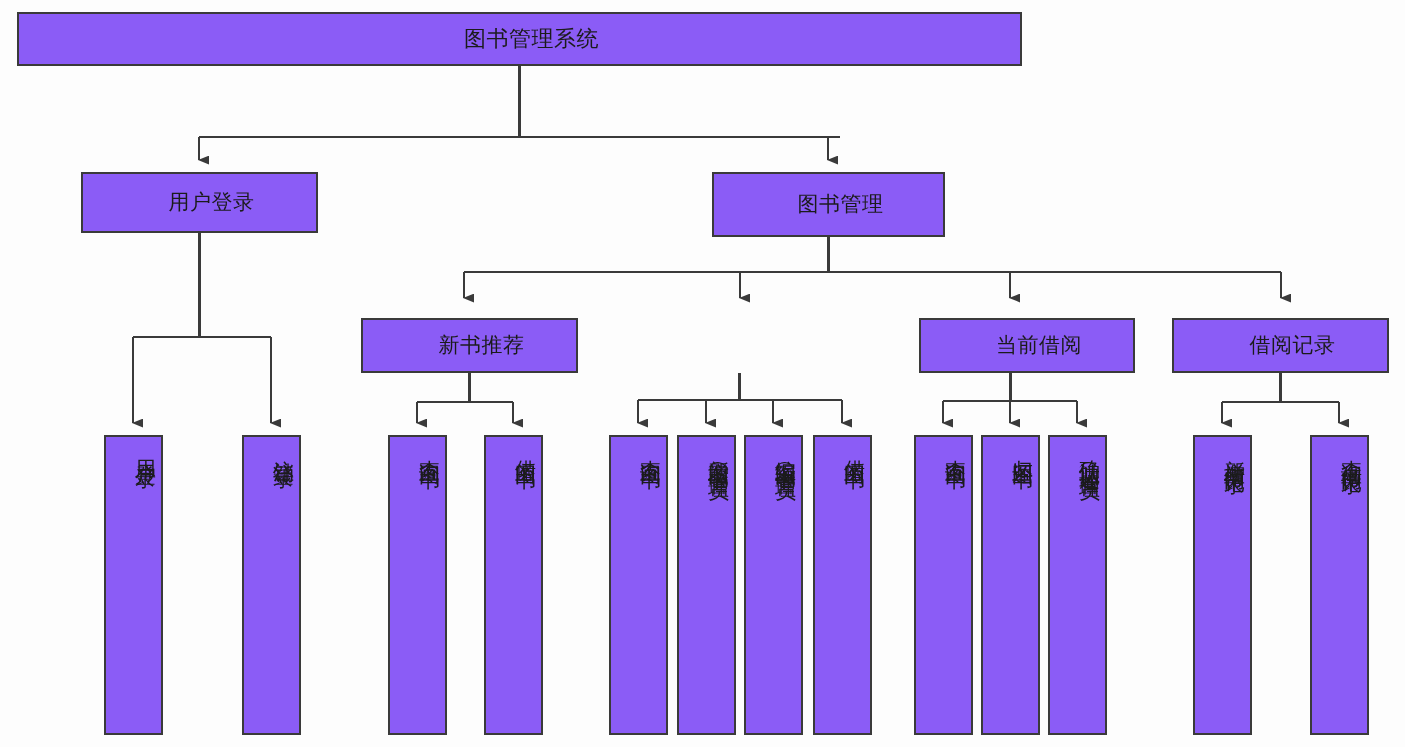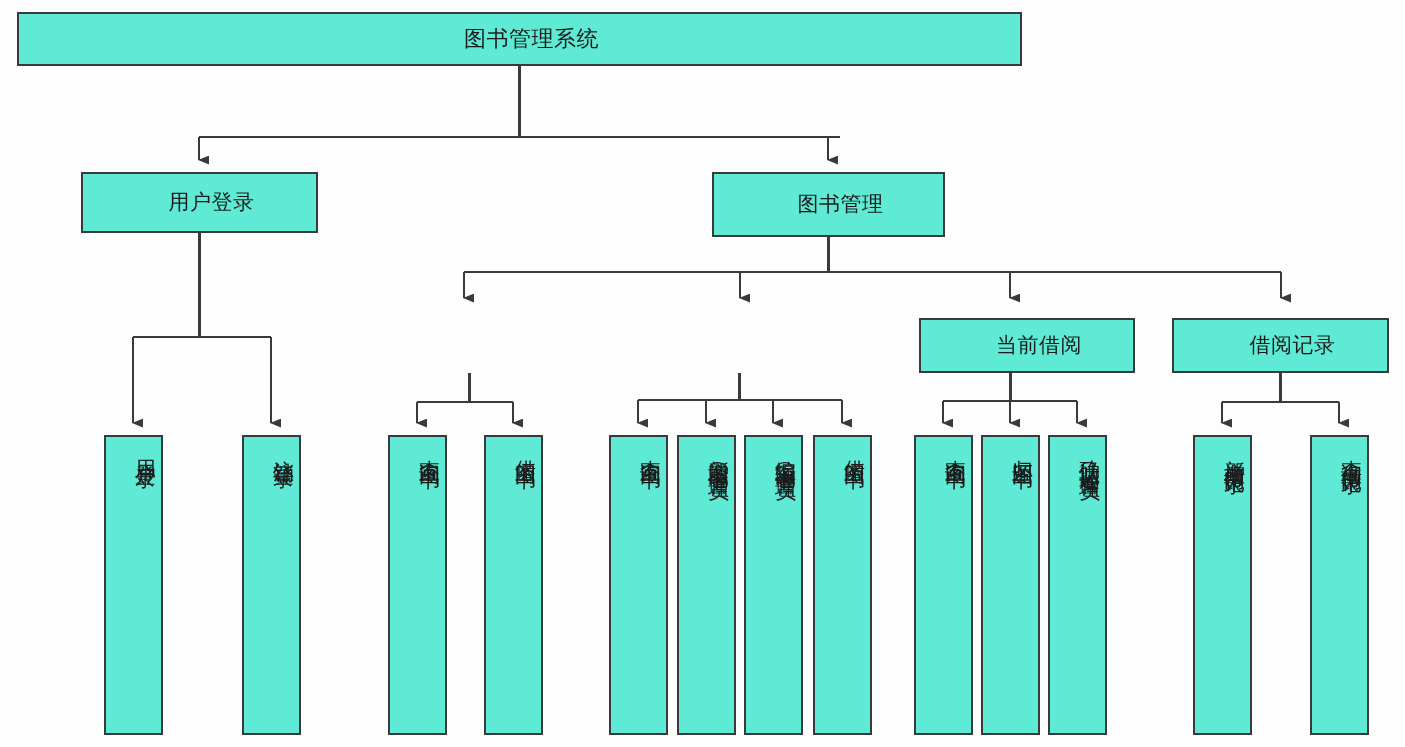--- a/index.html
+++ b/index.html
@@ -17,21 +17,21 @@
   }
   #edges{
     position:absolute;
     left:0; top:0;
     width:1405px; height:747px;
     pointer-events:none;
   }
   .node{
     position:absolute;
     box-sizing:border-box;
-    background:#5eead4;
+    background:#8b5cf6;
     border:2.5px solid #3a3a3a;
     display:flex;
     align-items:center;
     justify-content:center;
     z-index:2;
     padding-left:24px;
   }
   .node .lbl{
     display:block;
     text-align:center;
@@ -130,20 +130,23 @@
   </div>
 
   <div class="node h" style="left:81px;top:172px;width:237px;height:61px;">
     <span class="lbl">用户登录</span>
   </div>
 
   <div class="node h" style="left:712px;top:172px;width:233px;height:65px;">
     <span class="lbl">图书管理</span>
   </div>
 
+  <div class="node h" style="left:361px;top:318px;width:217px;height:55px;">
+    <span class="lbl">新书推荐</span>
+  </div>
 
 
   <div class="node h" style="left:903px;top:318px;width:216px;height:55px;margin-left:16px;">
     <span class="lbl">当前借阅</span>
   </div>
 
   <div class="node h" style="left:1172px;top:318px;width:217px;height:55px;">
     <span class="lbl">借阅记录</span>
   </div>
 

